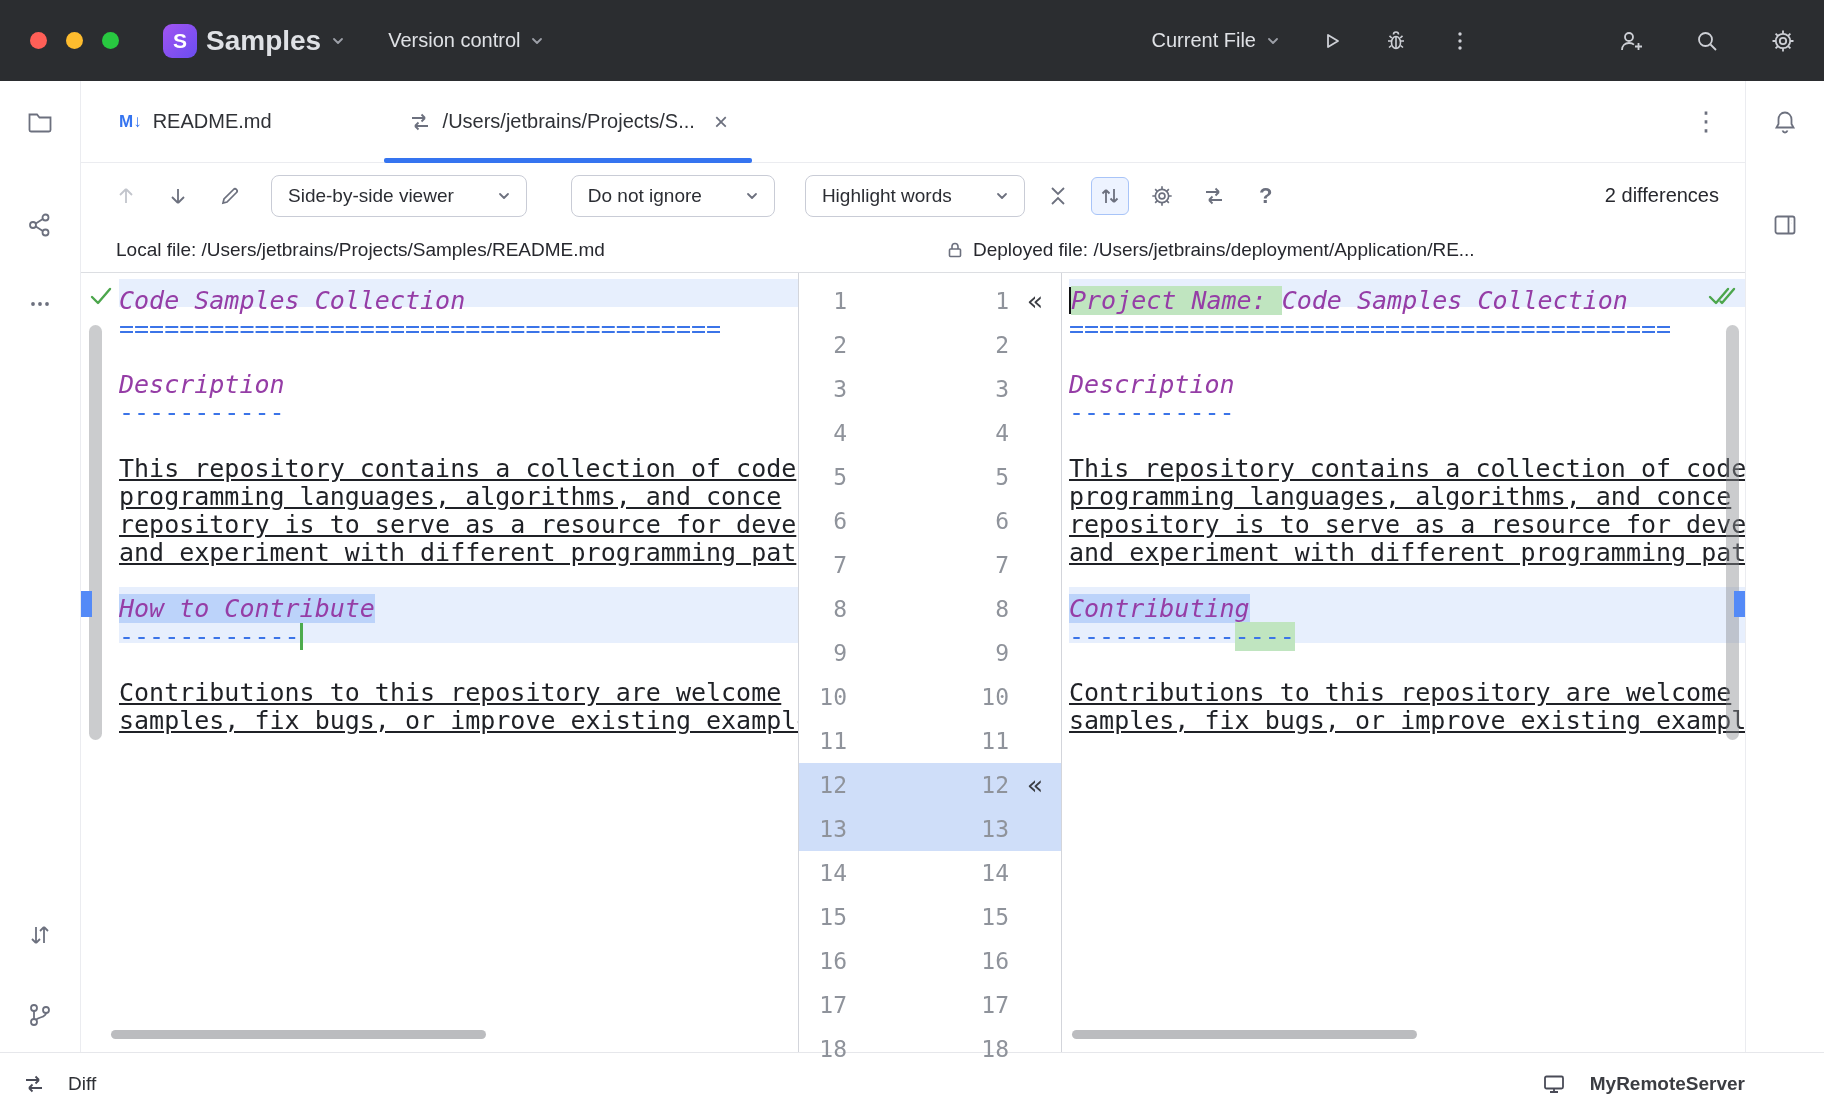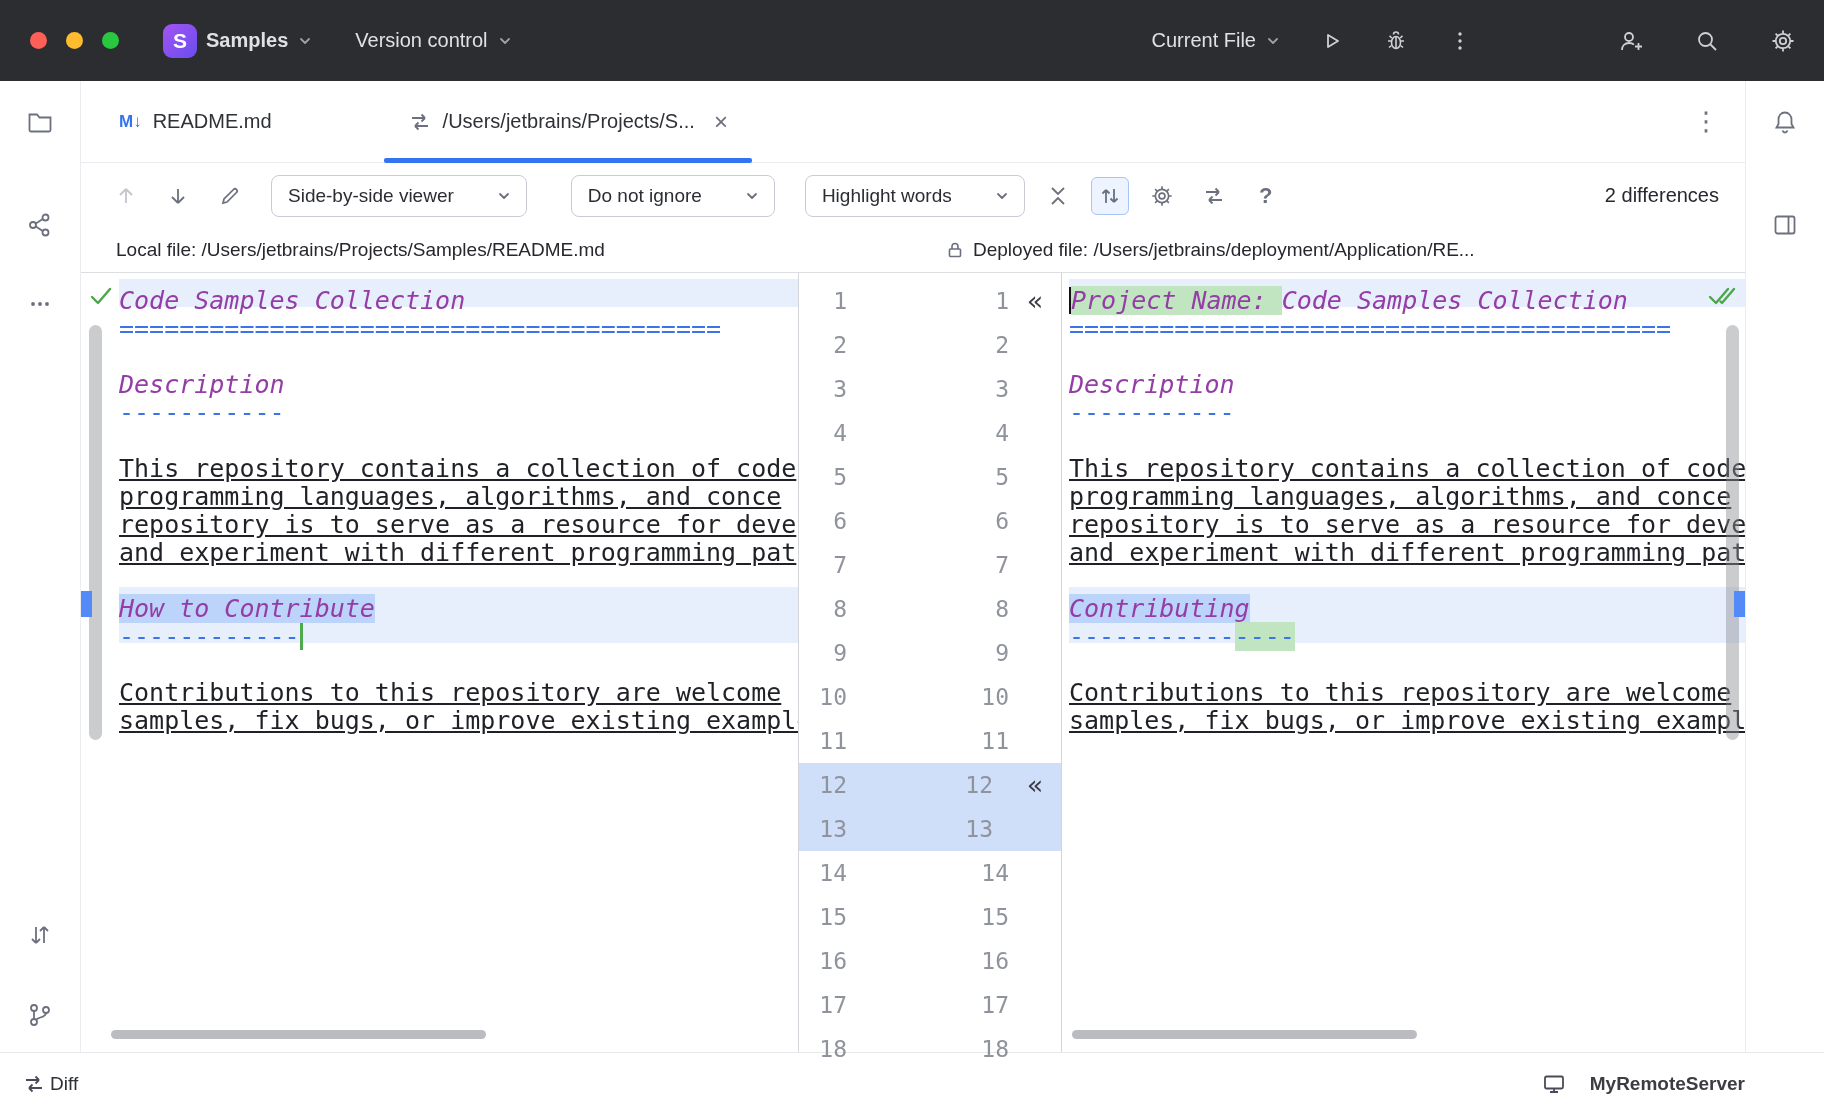--- a/index.html
+++ b/index.html
@@ -8,21 +8,21 @@
   .app{width:1824px;height:1114px;display:flex;flex-direction:column;}
 
   
   .titlebar{height:81px;flex:0 0 81px;background:#2b2d30;display:flex;align-items:center;color:#dfe1e5;}
   .traffic{display:flex;gap:19px;padding:0 30px;}
   .tl{width:17px;height:17px;border-radius:50%;display:inline-block;cursor:pointer;}
   .tl.red{background:#ff5f57}.tl.yellow{background:#febc2e}.tl.green{background:#28c840}
   .tb-group{display:flex;align-items:center;gap:9px;cursor:pointer;}
   .proj-logo{width:34px;height:34px;border-radius:9px;background:linear-gradient(135deg,#a254f2,#6a4df0);
     color:#fff;font-weight:700;font-size:21px;display:flex;align-items:center;justify-content:center;}
-  .proj-name{font-size:20px;font-weight:700;}
+  .proj-name{font-size:28px;font-weight:700;}
   .project-widget{margin-left:14px;}
   .vcs-widget{margin-left:42px;font-size:20px;}
   .chev{color:#9da0a8;display:flex;align-items:center;}
   .tb-spacer{flex:1;}
   .tb-mid{display:flex;align-items:center;gap:38px;font-size:20px;}
   .tb-icon{width:26px;height:26px;display:flex;align-items:center;justify-content:center;color:#ced0d6;cursor:pointer;}
   .tb-right{display:flex;align-items:center;gap:50px;margin-left:145px;padding-right:28px;}
 
   
   .main-row{flex:1;display:flex;min-height:0;}
@@ -83,40 +83,40 @@
   .seg.punct{color:#3b74e8;}
   .seg.body{color:#1f2126;text-decoration:underline;}
   .hl-blue{background:#bcd3fa;}
   .hl-green{background:#c0e5c0;}
   .caret{display:inline-block;width:2px;height:27px;background:#101114;vertical-align:-5px;}
   .green-sliver{display:inline-block;width:3px;height:27px;background:#4dab4d;vertical-align:-5px;}
 
   .gutter-row{height:44px;display:grid;grid-template-columns:48px 1fr 58px 52px;align-items:center;
     font-family:"DejaVu Sans Mono",monospace;font-size:23px;color:#8f939b;}
   .gutter-row .lnum{text-align:right;}
-  .gutter-row.hl{background:#cfdef9;gap:16px;}
+  .gutter-row.hl{background:#cfdef9;}
   .chevron-accept{grid-column:4;text-align:center;font-family:"DejaVu Sans",sans-serif;font-size:27px;color:#3c3e44;cursor:pointer;line-height:44px;}
 
   .check{position:absolute;top:12px;z-index:3;}
   .pane.pleft .check{left:7px;}
   .pane.pright .check{right:8px;}
   .vthumb{position:absolute;width:13px;border-radius:7px;background:rgba(140,142,146,.45);top:52px;height:415px;z-index:2;}
   .pane.pleft .vthumb{left:8px;}
   .pane.pright .vthumb{right:6px;}
   .vmark{position:absolute;width:11px;height:26px;background:#548af7;top:318px;z-index:3;}
   .pane.pleft .vmark{left:0;}
   .pane.pright .vmark{right:0;}
   .hthumb{position:absolute;height:9px;border-radius:5px;background:rgba(120,122,128,.5);bottom:13px;z-index:3;}
   .pane.pleft .hthumb{left:30px;width:375px;}
   .pane.pright .hthumb{left:10px;width:345px;}
 
   
   .statusbar{height:62px;flex:0 0 62px;border-top:1px solid #e6e7eb;display:flex;align-items:center;
     padding:0 79px 0 22px;font-size:19px;color:#2e3035;background:#fff;}
-  .sb-left{display:flex;align-items:center;gap:4px;justify-content:space-between;}
+  .sb-left{display:flex;align-items:center;gap:22px;justify-content:space-between;}
   .sb-left .sb-icn{color:#494b57;display:flex;}
   .sb-right{margin-left:auto;display:flex;align-items:center;gap:24px;color:#3b3d42;font-weight:600;}
   .sb-right .sb-icn{color:#494b57;display:flex;}
 </style>
 </head>
 <body>
 
 <div class="app">
 
   <header class="titlebar">

